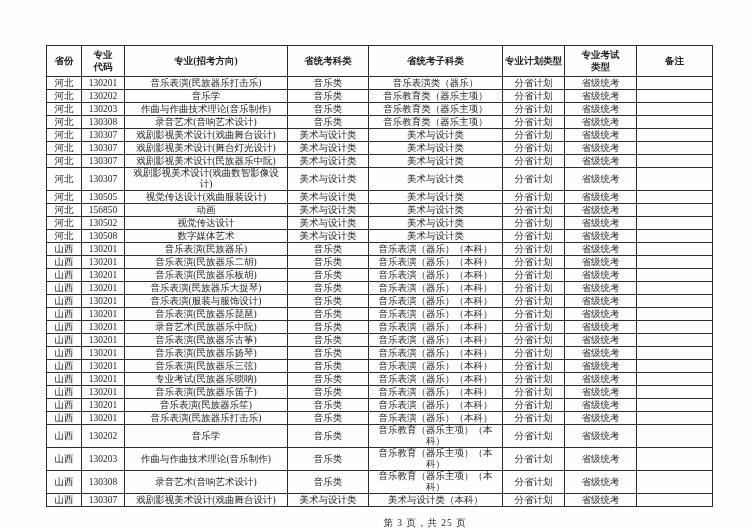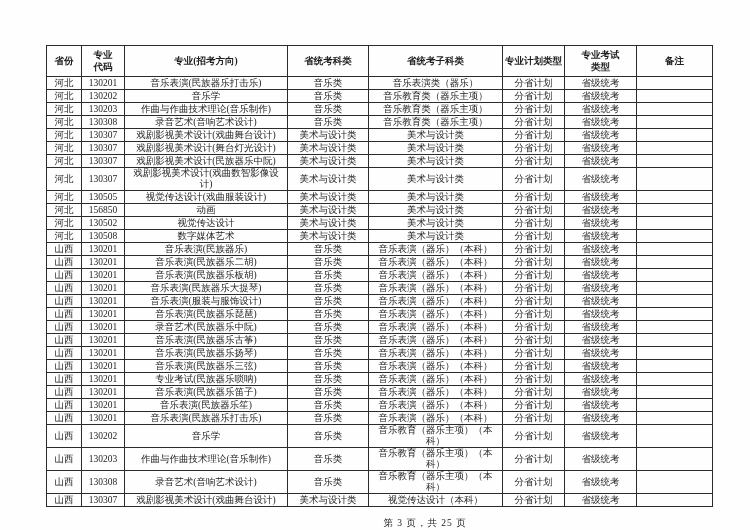--- a/index.html
+++ b/index.html
@@ -375,21 +375,21 @@
           <td>音乐教育（器乐主项）（本科）</td>
           <td>分省计划</td>
           <td>省级统考</td>
           <td></td>
         </tr>
         <tr>
           <td>山西</td>
           <td>130307</td>
           <td>戏剧影视美术设计(戏曲舞台设计)</td>
           <td>美术与设计类</td>
-          <td>视觉传达设计（本科）</td>
+          <td>美术与设计类（本科）</td>
           <td>分省计划</td>
           <td>省级统考</td>
           <td></td>
         </tr>
       </tbody>
   </table>
 
   <div class="footer">第 3 页，共 25 页</div>
 </div>
 

